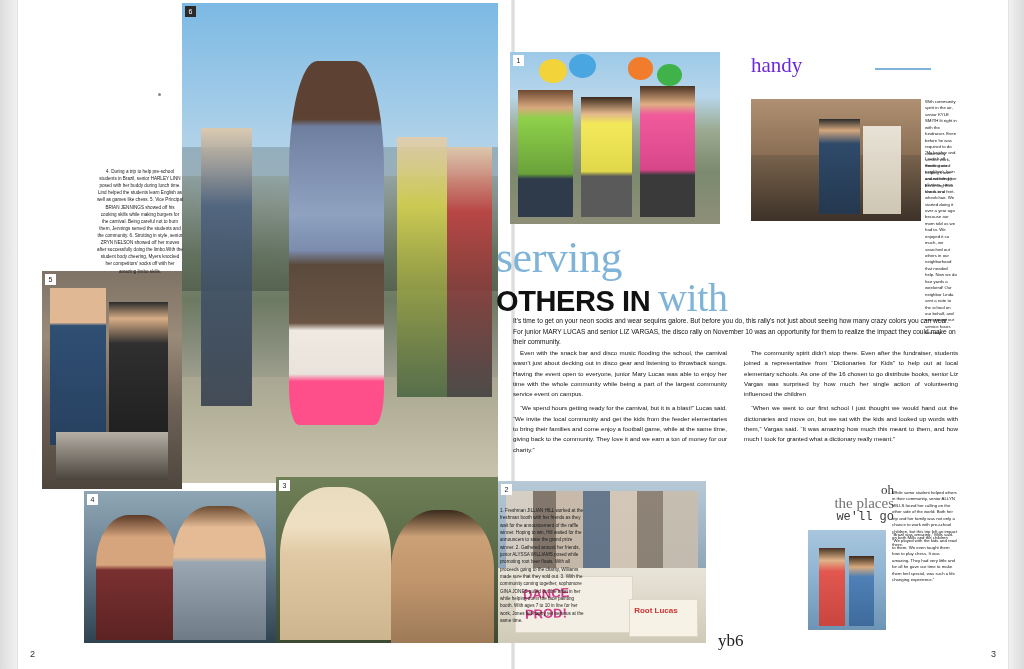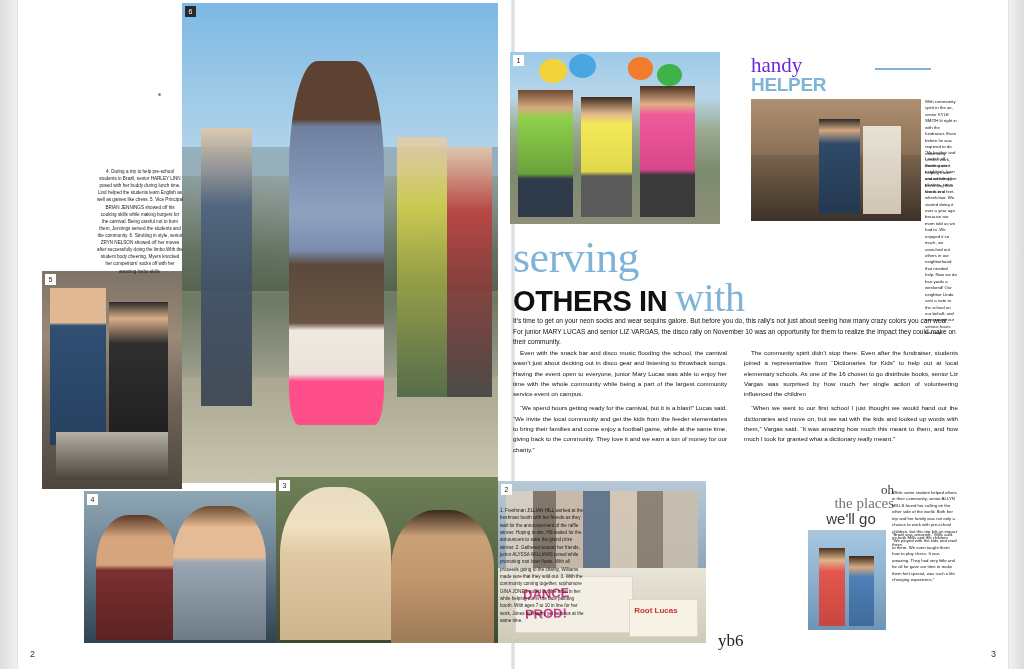--- a/index.html
+++ b/index.html
@@ -82,21 +82,21 @@
   #photo-places{left:808px;top:530px;width:78px;height:100px;
     background:linear-gradient(to bottom,#a8c6dd 0%,#8fb4d2 44%,#6d94b4 100%);}
   #photo-places .k{position:absolute;left:14%;top:18%;width:34%;height:78%;background:linear-gradient(to bottom,#4a3322 0%,#e0b48a 16%,#e2574f 30%,#c8463f 100%);}
   #photo-places .k2{position:absolute;left:52%;top:26%;width:32%;height:70%;background:linear-gradient(to bottom,#3a2718 0%,#d7aa80 16%,#4e7fb5 30%,#3f6b9c 100%);}
 
   
   .capt{position:absolute;color:#1a1a1a;font-size:4.6px;line-height:1.55;text-align:center;font-family:"Liberation Sans",sans-serif;}
   #caption-left{left:97px;top:168px;width:86px;}
   #caption-bottom{left:500px;top:507px;width:86px;text-align:left;line-height:1.6;}
 
-  .headline{position:absolute;left:513px;top:238px;width:320px;}
+  .headline{position:absolute;left:496px;top:238px;width:320px;}
   .headline .l1{font-family:"Liberation Serif",serif;font-size:44px;color:#7fb4d8;line-height:0.92;letter-spacing:-0.5px;}
   .headline .l2{font-family:"Liberation Sans",sans-serif;font-size:29px;color:#111;font-weight:bold;line-height:1;letter-spacing:-0.4px;}
   .headline .l2 .style{font-family:"Liberation Serif",serif;font-weight:normal;font-style:normal;color:#7fb4d8;font-size:40px;}
 
   .deck{position:absolute;left:513px;top:316px;width:445px;font-size:6.6px;line-height:1.62;color:#111;}
 
   .bodycol{position:absolute;font-size:6.2px;line-height:1.66;color:#111;text-align:justify;}
   #body-col1{left:513px;top:348px;width:214px;}
   #body-col2{left:744px;top:348px;width:214px;}
   .bodycol p{margin:0 0 4px 0;text-indent:7px;}
@@ -104,21 +104,21 @@
   .hh{position:absolute;left:751px;top:56px;width:180px;}
   .hh .h1{font-family:"Liberation Serif",serif;font-size:21px;color:#6d28d9;line-height:0.95;}
   .hh .h2{font-family:"Liberation Sans",sans-serif;font-size:19px;color:#7fb4d8;font-weight:bold;line-height:0.95;letter-spacing:-0.3px;}
   .hh .rule{position:absolute;right:0;top:12px;width:56px;height:2px;background:#7fb4d8;}
   .hh-caption{position:absolute;left:925px;top:99px;width:32px;font-size:4.3px;line-height:1.5;color:#111;}
   .hh-quote{position:absolute;left:925px;top:150px;width:32px;font-size:4.3px;line-height:1.5;color:#111;}
 
   .oh{position:absolute;left:808px;top:484px;width:86px;text-align:right;}
   .oh .o1{font-family:"Liberation Serif",serif;font-size:13px;color:#3a3a3a;line-height:0.9;}
   .oh .o2{font-family:"Liberation Serif",serif;font-size:15px;color:#737373;line-height:1;}
-  .oh .o3{font-family:Liberation Sans, sans-serif;font-size:15px;color:#3a3a3a;line-height:1;text-align:center;}
+  .oh .o3{font-family:Liberation Mono, monospace;font-size:12px;color:#3a3a3a;line-height:1;}
   .oh-body{position:absolute;left:892px;top:490px;width:66px;font-size:4.3px;line-height:1.5;color:#111;}
   .oh-quote{position:absolute;left:892px;top:532px;width:66px;font-size:4.3px;line-height:1.5;color:#111;}
 
   .folio{position:absolute;bottom:10px;font-size:9px;color:#333;font-family:"Liberation Sans",sans-serif;}
   #folio-left{left:30px;}
   #folio-right{right:28px;}
   .ybtag{position:absolute;left:718px;bottom:18px;font-family:"Liberation Serif",serif;font-size:17px;color:#222;}
   .dot{position:absolute;left:158px;top:93px;width:3px;height:3px;background:#888;border-radius:50%;}
 </style>
 </head>
@@ -219,21 +219,20 @@
     <p>“We spend hours getting ready for the carnival, but it is a blast!” Lucas said. “We invite the local community and get the kids from the feeder elementaries to bring their families and come enjoy a football game, while at the same time, giving back to the community. They love it and we earn a ton of money for our charity.”</p>
   </div>
   <div class="bodycol" id="body-col2">
     <p>The community spirit didn't stop there. Even after the fundraiser, students joined a representative from “Dictionaries for Kids” to help out at local elementary schools. As one of the 16 chosen to go distribute books, senior Liz Vargas was surprised by how much her single action of volunteering influenced the children</p>
     <p>“When we went to our first school I just thought we would hand out the dictionaries and move on, but we sat with the kids and looked up words with them,” Vargas said. “It was amazing how much this meant to them, and how much I took for granted what a dictionary really meant.”</p>
   </div>
 
   <div class="hh">
     <div class="rule"></div>
     <div class="h1">handy</div>
-    <div class="h2">HELPER</div>
   </div>
   <div class="hh-caption">With community spirit in the air, senior KYLE SMITH lit right in with the fundraiser. Even before he was required to do community service work, Smith started helping those around him by becoming their hands and feet.</div>
   <div class="hh-quote">“My brother and I switch off mowing our neighbor's lawn and weeding her planters, since she is in a wheelchair. We started doing it over a year ago because our mom told us we had to. We enjoyed it so much, we searched out others in our neighborhood that needed help. Now we do four yards a weekend! Our neighbor Linda sent a note to the school on our behalf, and now we get our service hours that way.”</div>
 
   <div class="oh">
     <div class="o1">oh</div>
     <div class="o2">the places</div>
     <div class="o3">we'll go</div>
   </div>
   <div class="oh-body">While some student helped others in their community, senior ALLYN MILLS found her calling on the other side of the world. Both her trip and her family was not only a chance to work with pre-school children, but this trip left an impact on both Mills and the children there.</div>

